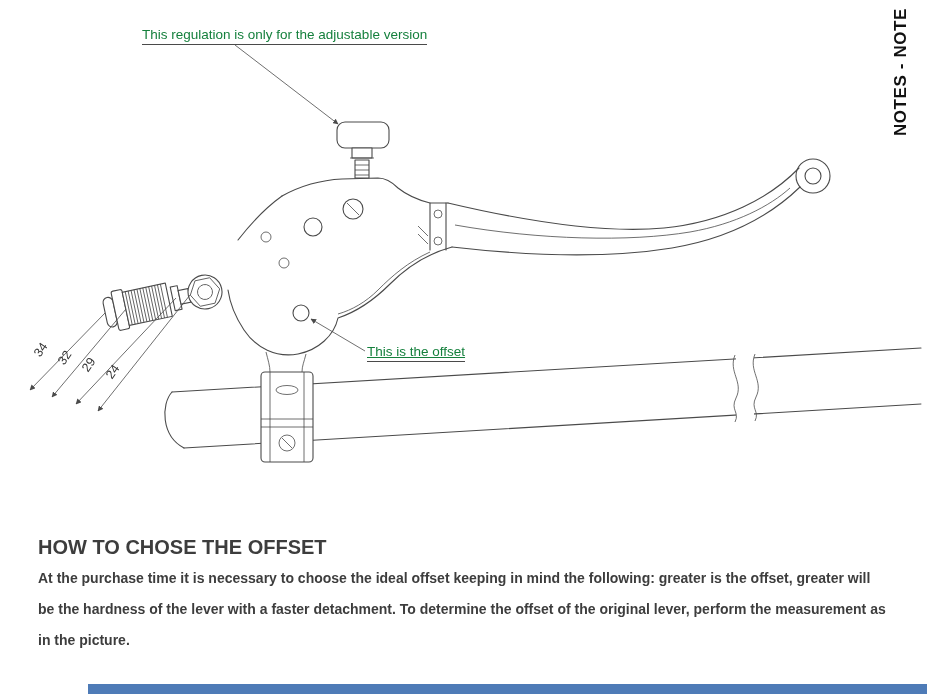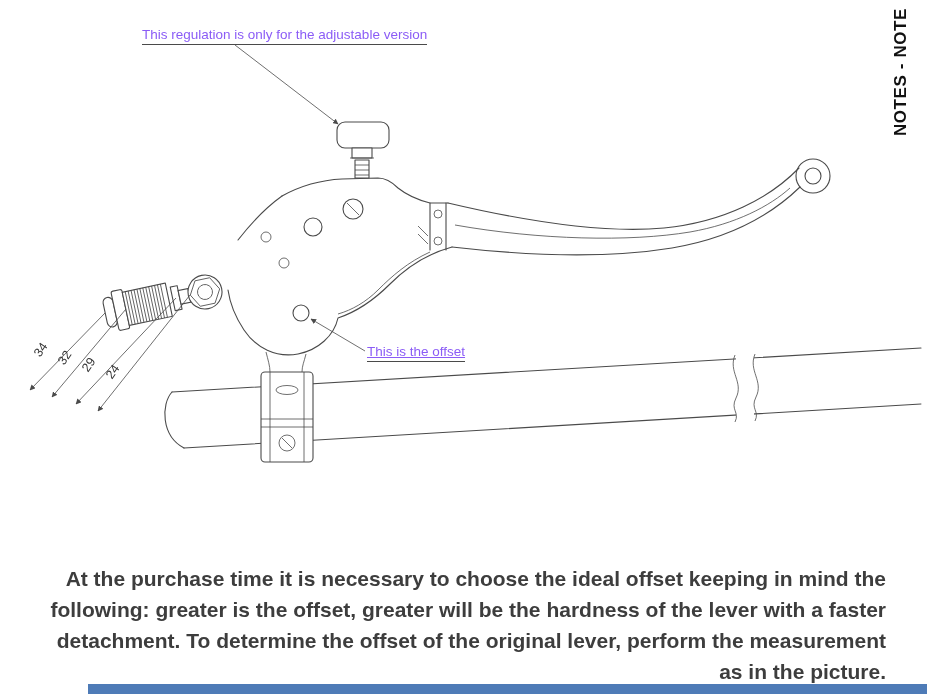--- a/index.html
+++ b/index.html
@@ -6,35 +6,35 @@
   .page{
     position:relative;width:927px;height:694px;background:#ffffff;
     font-family:"Liberation Sans",sans-serif;overflow:hidden;
   }
   .drawing{position:absolute;left:0;top:0;}
   .d{fill:none;stroke:#4a4a4a;stroke-width:1.1;stroke-linecap:round;stroke-linejoin:round;}
   .dw{fill:#ffffff;stroke:#4a4a4a;stroke-width:1.1;stroke-linejoin:round;}
   .thin{fill:none;stroke:#4a4a4a;stroke-width:0.8;}
   .dimtxt{font-family:"Liberation Sans",sans-serif;font-size:12.5px;fill:#333;}
   .annotation{
-    position:absolute;font-size:13.5px;color:#8b5cf6;
+    position:absolute;font-size:13.5px;color:#15803d;
     border-bottom:1px solid #4a4a4a;padding-bottom:2px;white-space:nowrap;
   }
   .side-note{
     position:absolute;top:8px;right:16px;
     writing-mode:vertical-rl;transform:rotate(180deg);
     font-size:17px;font-weight:bold;color:#111;letter-spacing:0.6px;white-space:nowrap;
   }
   .heading{
     position:absolute;left:38px;top:536px;
     font-size:20px;font-weight:bold;color:#3d3d3d;
   }
   .bodytext{
     position:absolute;left:38px;top:563px;width:848px;
-    font-size:21px;font-weight:bold;color:#3d3d3d;line-height:31px;text-align:right;
+    font-size:14px;font-weight:bold;color:#3d3d3d;line-height:31px;
   }
   .accent-bar{position:absolute;left:88px;right:0;bottom:0;height:10px;background:#4e7bb7;}
 </style>
 </head>
 <body>
 
 <div class="page">
 
   <svg class="drawing" width="927" height="530" viewBox="0 0 927 530">
     <defs>
@@ -126,18 +126,19 @@
       <path class="thin" d="M 365,351 L 311,319" marker-end="url(#arrow)"></path>
     </g>
   </svg>
 
   <div class="annotation" style="left:142px;top:27px;">This regulation is only for the adjustable version</div>
 
   <div class="annotation" style="left:367px;top:344px;text-decoration:underline;">This is the offset</div>
 
   <div class="side-note">NOTES - NOTE</div>
 
+  <div class="heading">HOW TO CHOSE THE OFFSET</div>
 
   <div class="bodytext">At the purchase time it is necessary to choose the ideal offset keeping in mind the following: greater is the offset, greater will be the hardness of the lever with a faster detachment. To determine the offset of the original lever, perform the measurement as in the picture.</div>
 
   <div class="accent-bar" style="background: rgb(78, 123, 183);"></div>
 
 </div>
 
 </body></html>

